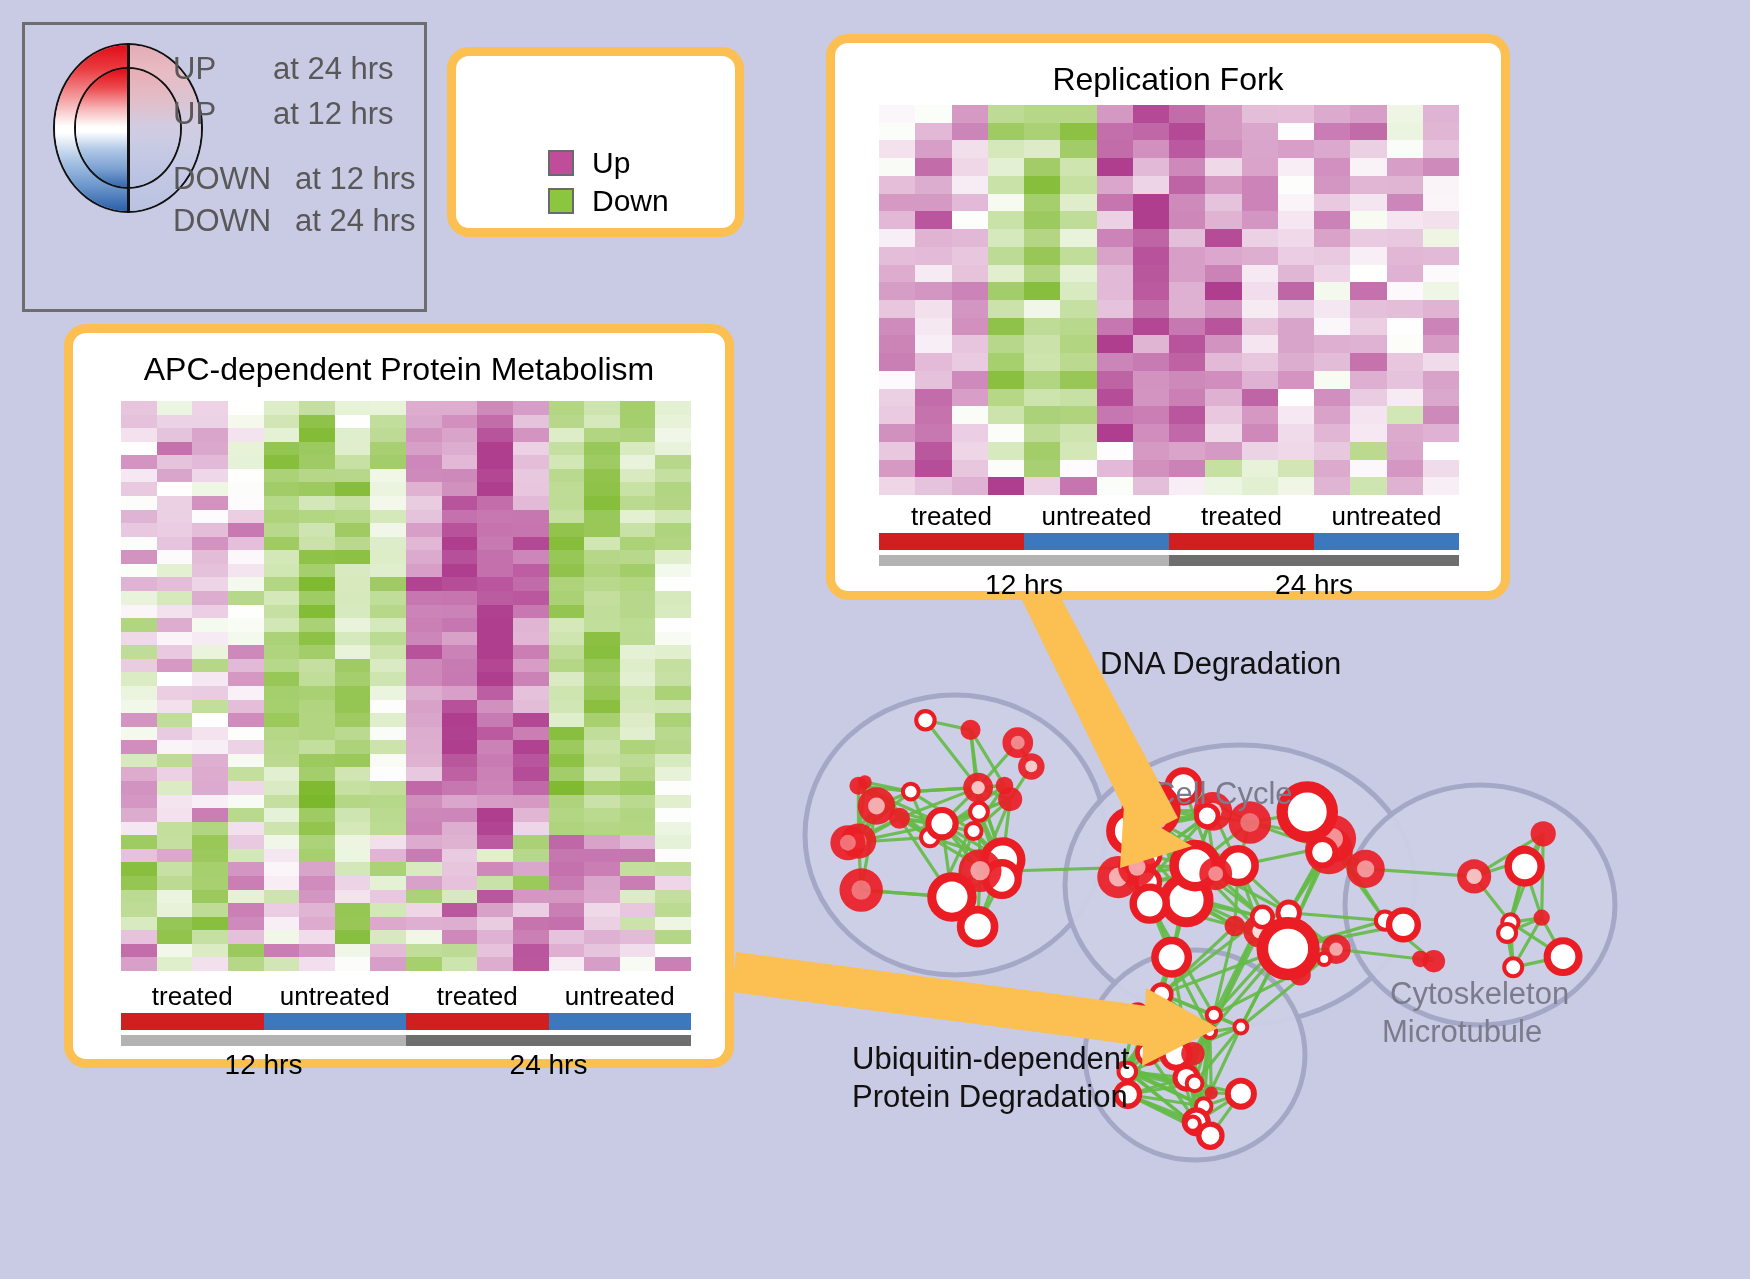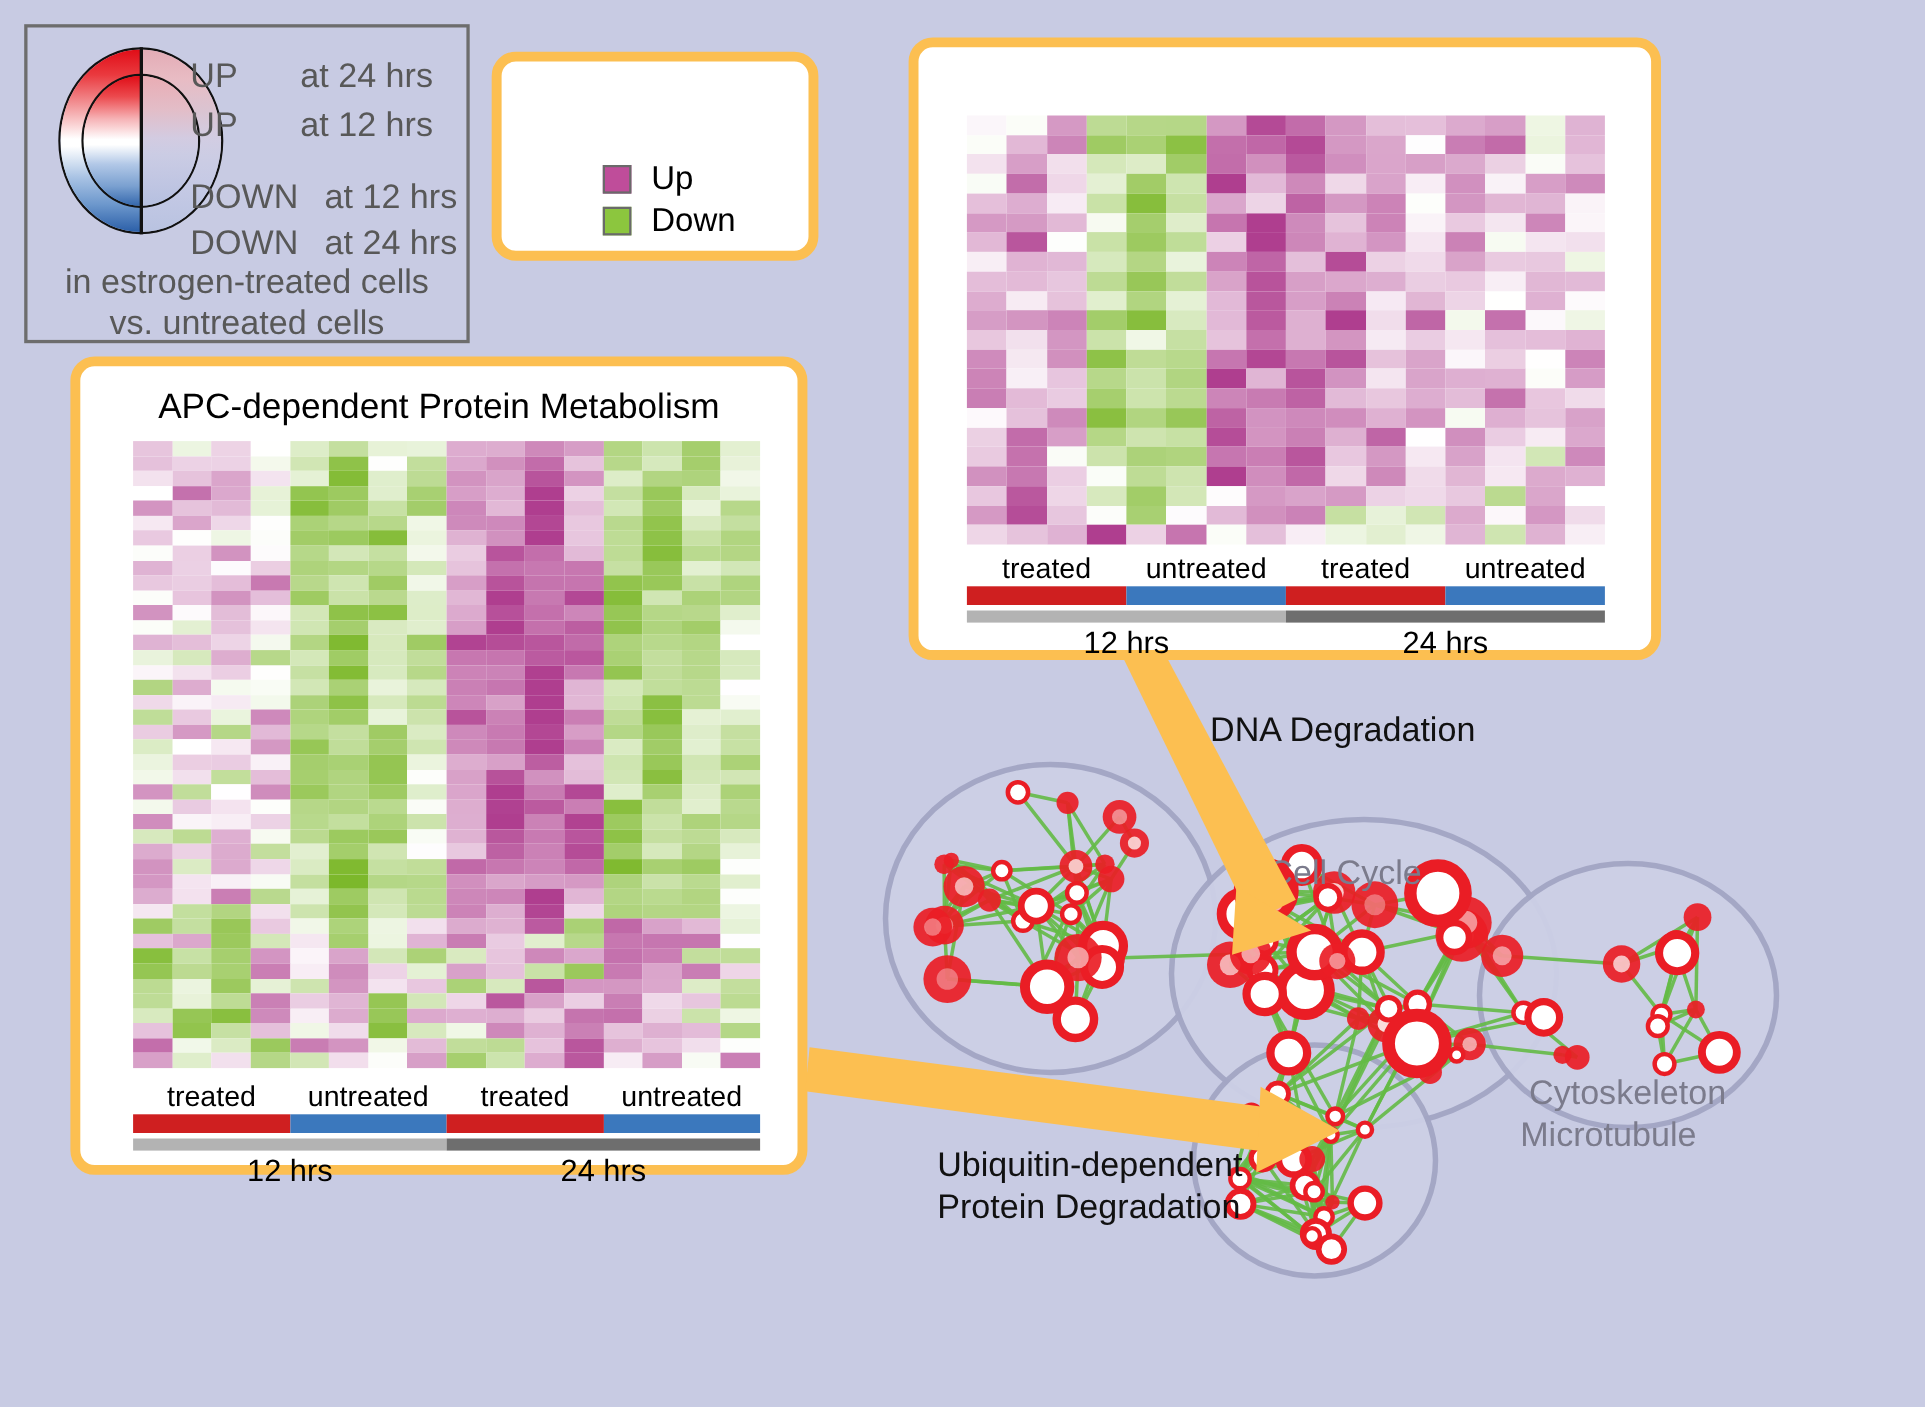--- a/index.html
+++ b/index.html
@@ -102,37 +102,36 @@
 
     <div class="cmap-lbl" style="left:148px;top:28px;">UP</div>
     <div class="cmap-lbl" style="left:248px;top:28px;">at 24 hrs</div>
     <div class="cmap-lbl" style="left:148px;top:73px;">UP</div>
     <div class="cmap-lbl" style="left:248px;top:73px;">at 12 hrs</div>
     <div class="cmap-lbl" style="left:148px;top:138px;">DOWN</div>
     <div class="cmap-lbl" style="left:270px;top:138px;">at 12 hrs</div>
     <div class="cmap-lbl" style="left:148px;top:180px;">DOWN</div>
     <div class="cmap-lbl" style="left:270px;top:180px;">at 24 hrs</div>
 
-    <div class="cmap-foot" style="top:212px;">in estrogen-treated cells</div>
-    <div class="cmap-foot" style="top:250px;">vs. untreated cells</div>
   </div>
 
   <div class="panel" id="legend-panel">
 
     <div class="legend-row" style="left:92px;top:92px;">
       <span class="swatch" id="sw-up" style="background: rgb(191, 77, 154);"></span>
       <span>Up</span>
     </div>
     <div class="legend-row" style="left:92px;top:130px;">
       <span class="swatch" id="sw-down" style="background: rgb(140, 198, 62);"></span>
       <span>Down</span>
     </div>
   </div>
 
   <div class="panel" id="rf-panel">
+    <div class="panel-title" style="top:18px;">Replication Fork</div>
 
     <div class="hm-grid" id="rf-grid" style="left: 44px; top: 62px; width: 580px; height: 390px; grid-template-columns: repeat(16, 1fr); grid-template-rows: repeat(22, 1fr);">
         <i style="background:rgb(251,246,250)"></i>
         <i style="background:rgb(251,253,248)"></i>
         <i style="background:rgb(213,153,196)"></i>
         <i style="background:rgb(189,219,148)"></i>
         <i style="background:rgb(182,215,136)"></i>
         <i style="background:rgb(181,215,135)"></i>
         <i style="background:rgb(212,152,195)"></i>
         <i style="background:rgb(180,74,150)"></i>

